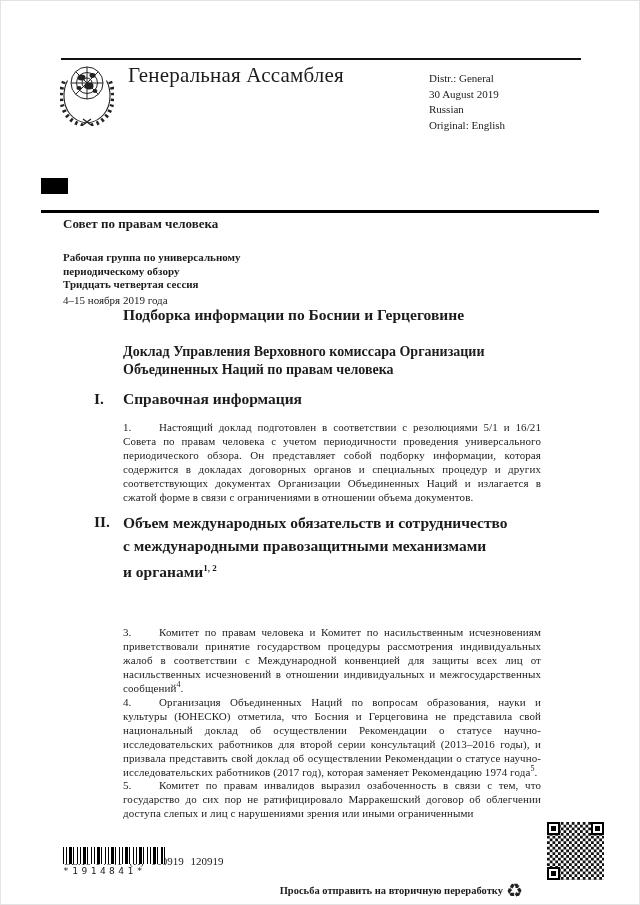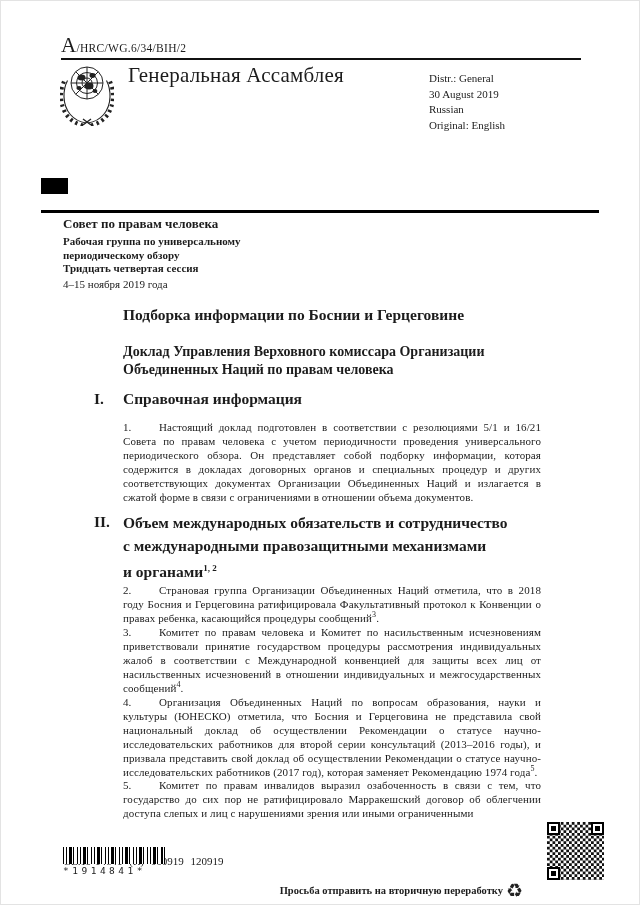--- a/index.html
+++ b/index.html
@@ -26,21 +26,21 @@
   .assembly-title{
     position:absolute;left:127px;top:62px;margin:0;
     font-size:21px;font-weight:normal;letter-spacing:.2px;
   }
   .distr{position:absolute;left:428px;top:70px;font-size:11px;line-height:15.5px;}
   
   .margin-marker{position:absolute;left:40px;top:177px;width:27px;height:16px;background:#000;}
   .rule-thick{position:absolute;left:40px;right:40px;top:209px;height:2.5px;background:#000;}
   
   .session{position:absolute;left:62px;top:215px;}
-  .session .council{font-size:13px;font-weight:bold;line-height:16px;margin-bottom:3px;}
+  .session .council{font-size:13px;font-weight:bold;line-height:16px;margin-bottom:19px;}
   .session .wg{font-size:11px;font-weight:bold;line-height:13.5px;}
   .session .dates{font-size:11px;line-height:14px;margin-top:1px;}
   
   .cblock{position:absolute;left:122px;width:418px;}
   .doc-title{margin:0;font-size:15.5px;font-weight:bold;}
   .doc-subtitle{margin:0;font-size:14px;font-weight:bold;line-height:17.5px;max-width:372px;}
   .sec-head{font-size:15.5px;font-weight:bold;line-height:19px;}
   .sec-head .numeral{position:absolute;left:-29px;top:0;}
   .sec2 .h-line{line-height:22.5px;}
   .hfn{font-size:9px;font-weight:bold;}
@@ -78,21 +78,20 @@
   .finder.tl{left:0;top:0;}
   .finder.tr{right:0;top:0;}
   .finder.bl{left:0;bottom:0;}
 </style>
 </head>
 <body>
 
 <div class="page">
 
   <div class="masthead">
-    <span class="doc-symbol"><span class="sym-a">A</span><span>/HRC/WG.6/34/BIH/2</span></span>
   </div>
   <div class="rule-thin"></div>
 
   <div class="emblem">
     <svg width="54" height="64" viewBox="0 0 54 64" aria-hidden="true">
       <g fill="none" stroke="#222" stroke-width="1">
         <circle cx="27" cy="21" r="16"></circle>
         <circle cx="27" cy="21" r="10.5"></circle>
         <circle cx="27" cy="21" r="5"></circle>
         <path d="M11 21 H43"></path>
@@ -148,21 +147,20 @@
 
   <p class="cblock para" style="top:419px"><span class="pnum">1.</span><span>Настоящий доклад подготовлен в соответствии с резолюциями 5/1 и 16/21 Совета по правам человека с учетом периодичности проведения универсального периодического обзора. Он представляет собой подборку информации, которая содержится в докладах договорных органов и специальных процедур и других соответствующих документах Организации Объединенных Наций и излагается в сжатой форме в связи с ограничениями в отношении объема документов.</span><sup></sup><span></span></p>
 
   <div class="cblock sec-head sec2" style="top:511px">
     <span class="numeral">II.</span>
     <div class="h-line">Объем международных обязательств и сотрудничество</div>
     <div class="h-line">с международными правозащитными механизмами</div>
     <div class="h-line"><span>и органами</span><sup class="hfn">1, 2</sup></div>
   </div>
 
-  <p class="cblock para" style="top:582px"><span class="pnum">2.</span><span>Страновая группа Организации Объединенных Наций отметила, что в 2018 году Босния и Герцеговина ратифицировала Факультативный протокол к Конвенции о правах ребенка, касающийся процедуры сообщений</span><sup>3</sup><span>.</span></p>
 
   <p class="cblock para" style="top:624px"><span class="pnum">3.</span><span>Комитет по правам человека и Комитет по насильственным исчезновениям приветствовали принятие государством процедуры рассмотрения индивидуальных жалоб в соответствии с Международной конвенцией для защиты всех лиц от насильственных исчезновений в отношении индивидуальных и межгосударственных сообщений</span><sup>4</sup><span>.</span></p>
 
   <p class="cblock para" style="top:694px"><span class="pnum">4.</span><span>Организация Объединенных Наций по вопросам образования, науки и культуры (ЮНЕСКО) отметила, что Босния и Герцеговина не представила свой национальный доклад об осуществлении Рекомендации о статусе научно-исследовательских работников для второй серии консультаций (2013–2016 годы), и призвала представить свой доклад об осуществлении Рекомендации о статусе научно-исследовательских работников (2017 год), которая заменяет Рекомендацию 1974 года</span><sup>5</sup><span>.</span></p>
 
   <p class="cblock para" style="top:777px"><span class="pnum">5.</span><span>Комитет по правам инвалидов выразил озабоченность в связи с тем, что государство до сих пор не ратифицировало Марракешский договор об облегчении доступа слепых и лиц с нарушениями зрения или иными ограниченными</span><sup></sup><span></span></p>
 
   <div class="ge-line">GE.19-14841 (R) 060919 120919</div>
   <div class="barcode"></div>
   <div class="barcode-text">*1914841*</div>

